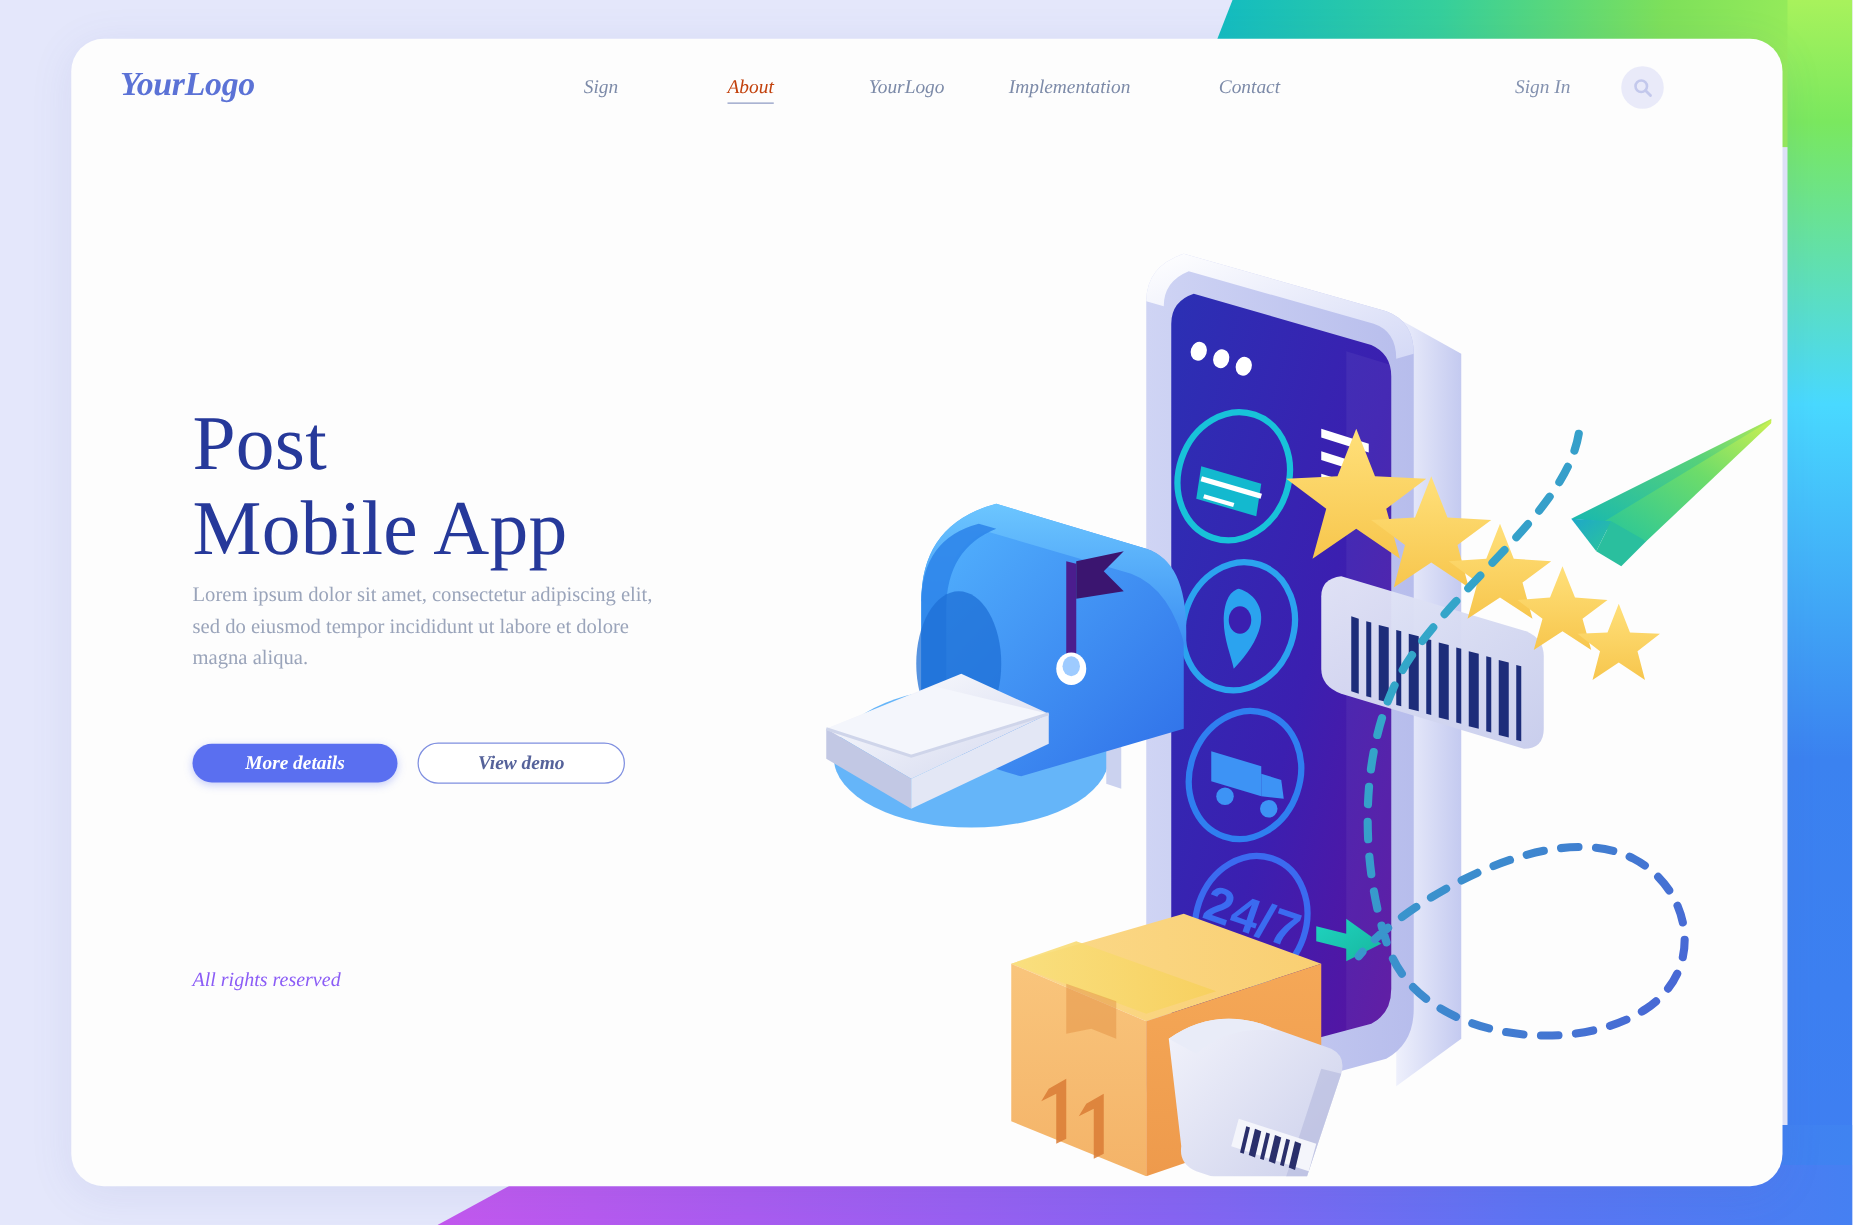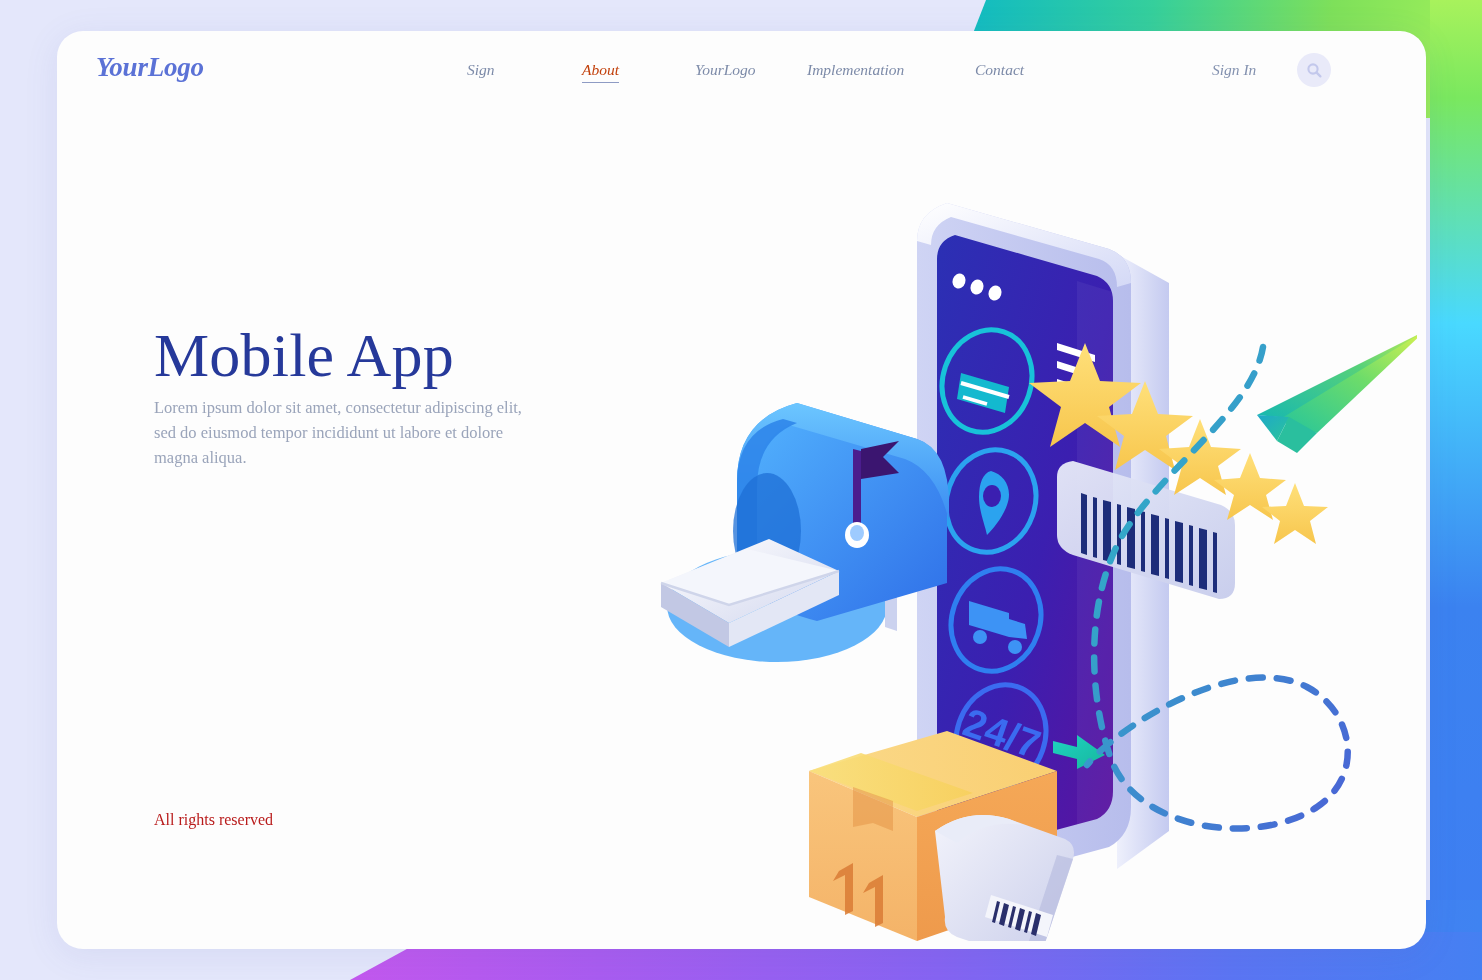--- a/index.html
+++ b/index.html
@@ -78,21 +78,21 @@
   }
   .btn-primary{
     width:164px;height:31px;background:#5a6ff0;color:#fff;border:none;
     box-shadow:0 2px 7px rgba(90,111,240,.35);
   }
   .btn-ghost{
     width:164px;height:31px;background:#fff;color:#55629a;
     border:1.4px solid #7f8fe0;
   }
   .rights{
-    position:absolute;left:97px;top:780px;font-size:16px;color:#b91c1c;
+    position:absolute;left:97px;top:745px;font-size:16px;color:#8b5cf6;font-style:italic;
   }
 
   
   .illo{position:absolute;left:560px;top:100px;width:800px;height:810px;}
   .illo svg{display:block;}
 </style>
 </head>
 <body>
 
 <div class="page">
@@ -120,25 +120,30 @@
       <div class="search-btn">
         <svg width="17" height="17" viewBox="0 0 17 17">
           <circle cx="7" cy="7" r="4.6" fill="none" stroke="#c3c8ec" stroke-width="2.1"></circle>
           <line x1="10.4" y1="10.4" x2="14.4" y2="14.4" stroke="#c3c8ec" stroke-width="2.3" stroke-linecap="round"></line>
         </svg>
       </div>
     </div>
 
     <div class="hero">
       <h1 class="h1">
+        <span>Post</span>
         <span class="l2">Mobile App</span>
       </h1>
       <p class="sub">Lorem ipsum dolor sit amet, consectetur adipiscing elit, sed do eiusmod tempor incididunt ut labore et dolore magna aliqua.</p>
     </div>
 
+    <div class="btns">
+      <div class="btn btn-primary">More details</div>
+      <div class="btn btn-ghost">View demo</div>
+    </div>
 
     <div class="rights">All rights reserved</div>
 
     <div class="illo">
       <svg width="800" height="810" viewBox="0 0 800 810">
         <defs>
           <linearGradient id="gScreen" x1="0" y1="0" x2="1" y2="1">
             <stop offset="0%" stop-color="#2b30b4"></stop>
               <stop offset="55%" stop-color="#3b1fb0"></stop>
               <stop offset="100%" stop-color="#5c129f"></stop>

